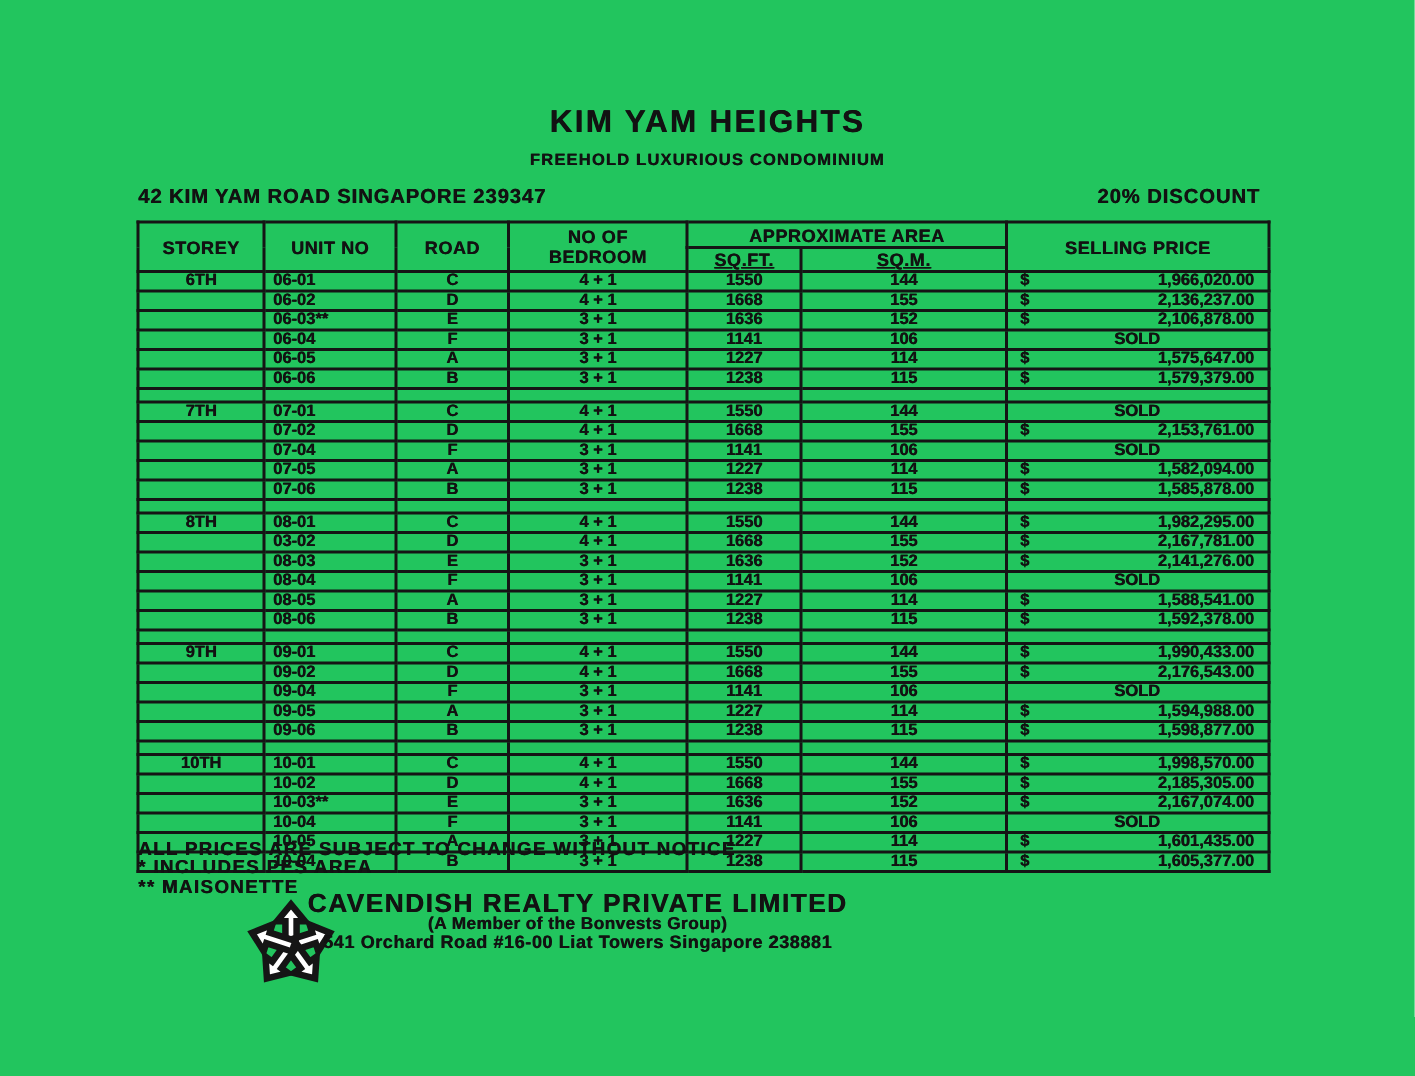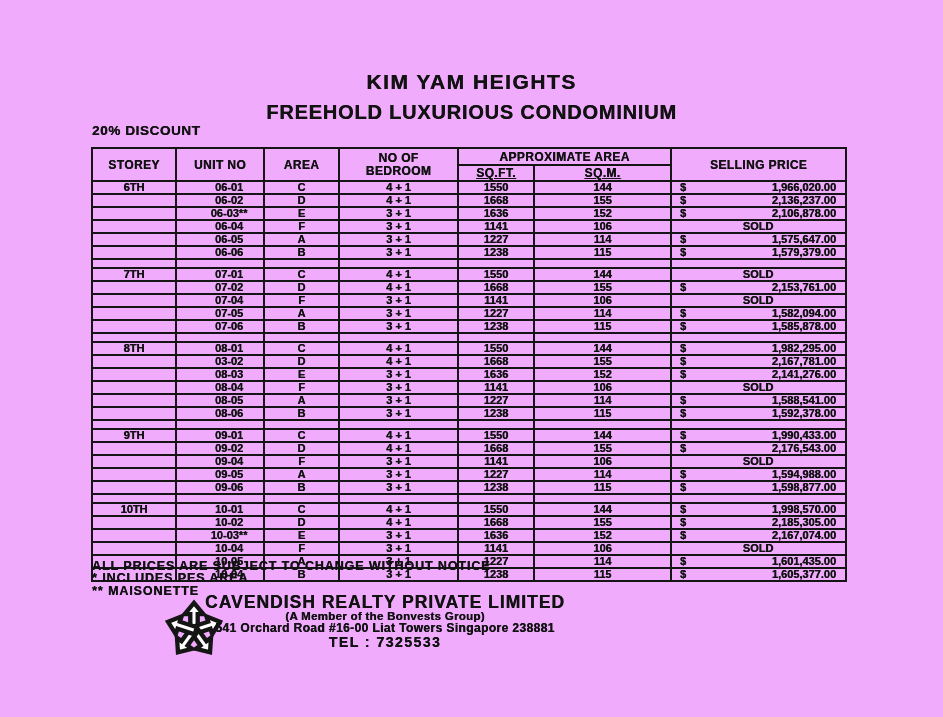--- a/index.html
+++ b/index.html
@@ -5,30 +5,30 @@
   * { margin:0; padding:0; box-sizing:border-box; }
   html,body { background:#ffffff; }
   body {
     width:943px; height:717px;
     font-family:"Liberation Sans", sans-serif;
     font-weight:bold;
     color:#121212;
     overflow:hidden;
   }
   .page {
-    position:relative; width:943px; height:717px; background:#f0abfc;
+    position:relative; width:943px; height:717px; background:#22c55e;
     text-shadow:0.35px 0 0 currentColor; 
   }
   .doc-title {
     position:absolute; top:70px; left:0; width:943px;
     text-align:center; font-size:21px; letter-spacing:1.5px;
   }
   .doc-subtitle {
     position:absolute; top:101px; left:0; width:943px;
-    text-align:center; font-size:20px; letter-spacing:0.8px;
+    text-align:center; font-size:11px; letter-spacing:0.8px;
   }
   .address-row {
     position:absolute; top:123px; left:92px; width:748px;
     display:flex; justify-content:space-between;
     font-size:13.5px; letter-spacing:0.6px;
   }
   table.price-table {
     position:absolute; top:147px; left:91px;
     width:754px; border-collapse:collapse; table-layout:fixed;
   }
@@ -36,21 +36,21 @@
     border:2px solid #151515;
     font-weight:bold; text-align:center;
     padding:0; overflow:hidden; white-space:nowrap;
   }
   .price-table thead th { font-size:12px; letter-spacing:0.4px; }
   .price-table thead tr.h1 th { height:17px; vertical-align:middle; }
   .price-table thead tr.h2 th { height:15px; vertical-align:middle;text-decoration:underline; }
   .price-table thead th.two-line { vertical-align:middle; line-height:13px;margin-left:44px; }
   .price-table tbody td { height:12px; font-size:11px; line-height:11px; vertical-align:middle; }
   .price-table tbody tr.spacer td { height:9px; }
-  .price-table td.unit { text-align:center; padding-left:18px; }
+  .price-table td.unit { text-align:left; padding-left:5px; }
   .price-table td.price { padding:0 9px 0 8px; }
   .price-table td.price .pflex {
     display:flex; justify-content:space-between; align-items:center; width:100%;
   }
   .notes {
     position:absolute; top:560px; left:92px;
     font-size:12.5px; line-height:12.4px; letter-spacing:0.9px;
   }
   .footer { position:absolute; top:594px; left:0; width:770px; text-align:center; }
   .company-name   { font-size:17.5px; letter-spacing:1px; line-height:16px; }
@@ -64,38 +64,39 @@
 </style>
 </head>
 <body>
 
 <div class="page">
 
   <div class="doc-title">KIM YAM HEIGHTS</div>
   <div class="doc-subtitle">FREEHOLD LUXURIOUS CONDOMINIUM</div>
 
   <div class="address-row">
+    <span>42 KIM YAM ROAD  SINGAPORE 239347</span>
     <span>20% DISCOUNT</span>
   </div>
 
   <table class="price-table">
     <colgroup>
       <col style="width:84px">
         <col style="width:88px">
         <col style="width:75px">
       <col style="width:119px">
         <col style="width:76px">
         <col style="width:137px">
       <col style="width:175px">
     </colgroup>
     <thead>
       <tr class="h1">
         <th rowspan="2">STOREY</th>
         <th rowspan="2">UNIT NO</th>
-        <th rowspan="2">AREA</th>
+        <th rowspan="2">ROAD</th>
         <th rowspan="2" class="two-line">
           <span>NO OF</span><br>
           <span>BEDROOM</span>
         </th>
         <th colspan="2">APPROXIMATE AREA</th>
         <th rowspan="2">SELLING PRICE</th>
       </tr>
       <tr class="h2">
         <th>SQ.FT.</th>
         <th>SQ.M.</th>
@@ -520,16 +521,15 @@
           <polygon points="44,55 44,26 35,26 50,8 65,26 56,26 56,55" transform="rotate(288 50 52)"></polygon>
         </g>
       </g>
     </svg>
   </div>
 
   <div class="footer">
     <div class="company-name">CAVENDISH REALTY PRIVATE LIMITED</div>
     <div class="company-member">(A Member of the Bonvests Group)</div>
     <div class="company-addr">541 Orchard Road #16-00 Liat Towers  Singapore 238881</div>
-    <div class="company-tel">TEL :  7325533</div>
   </div>
 
 </div>
 
 </body></html>

